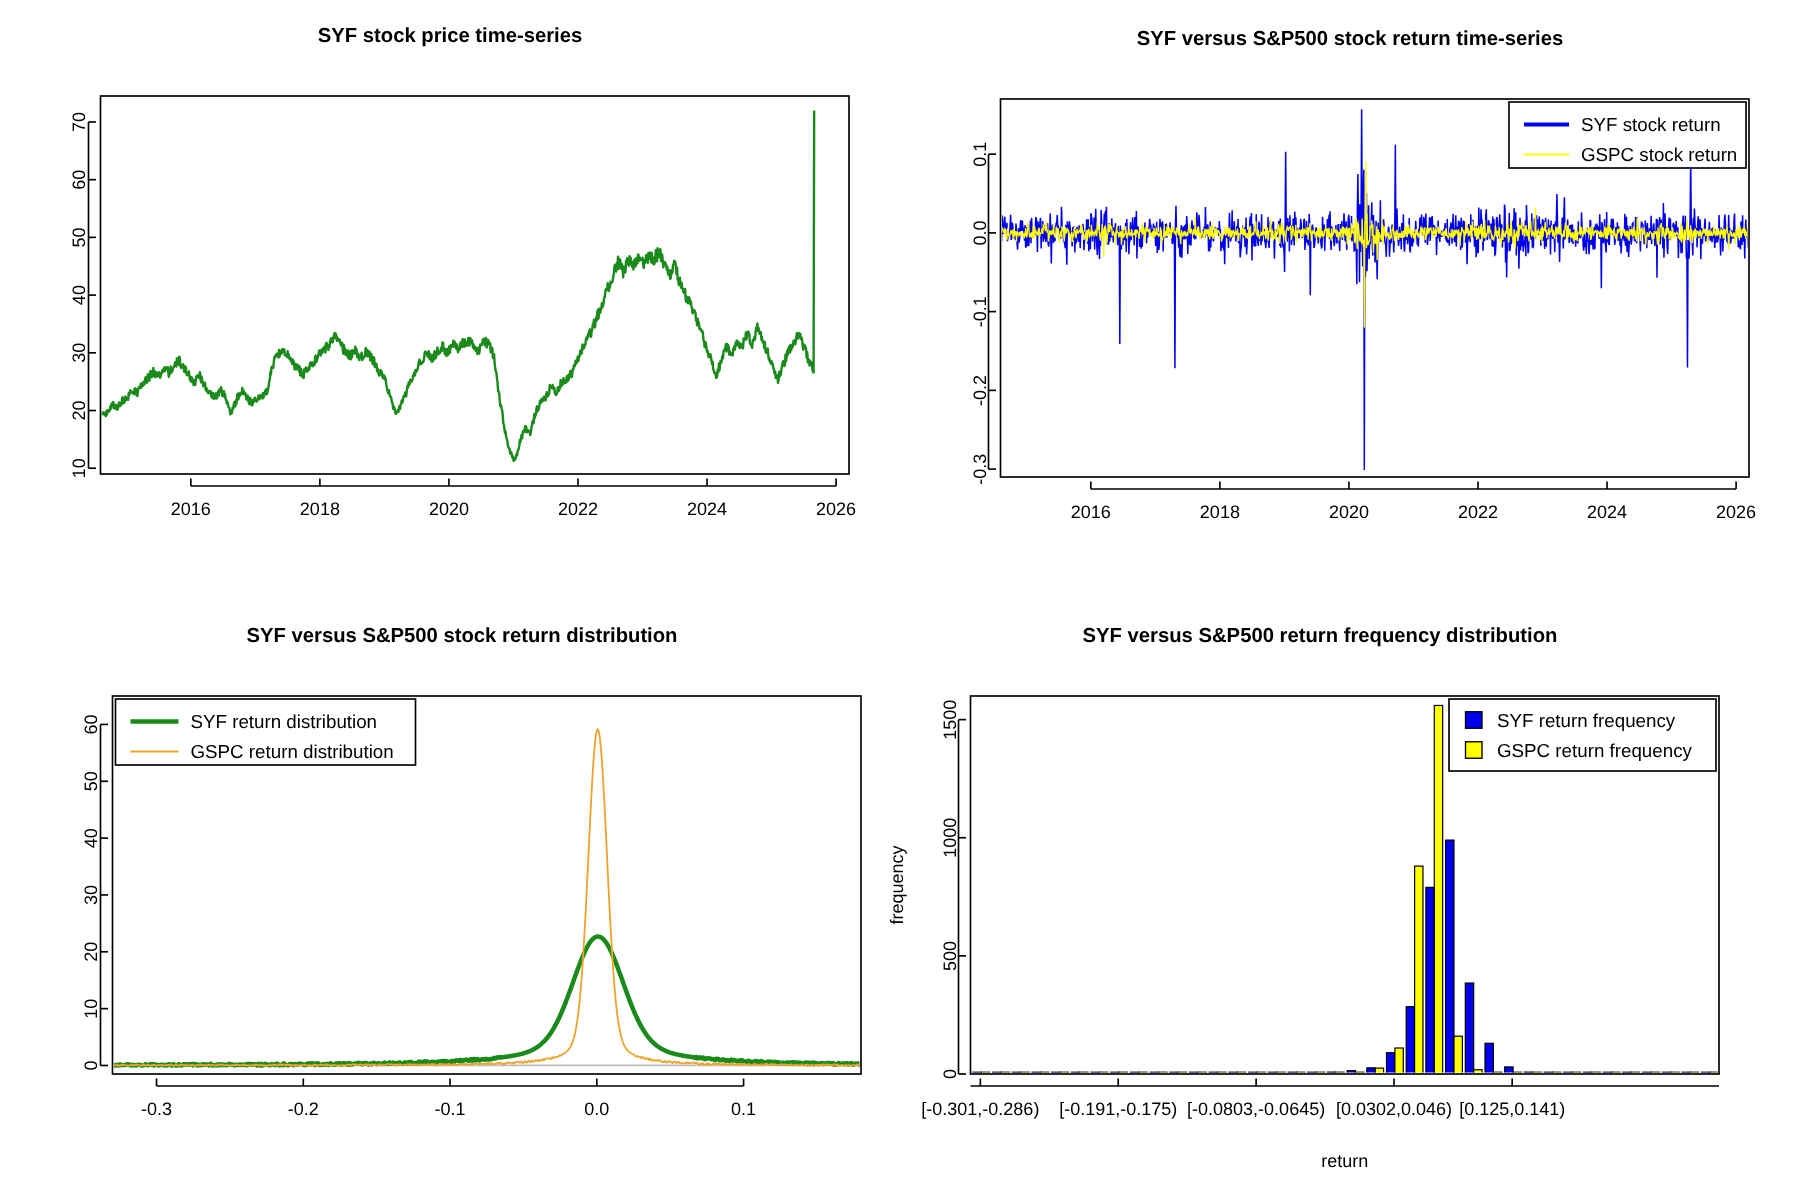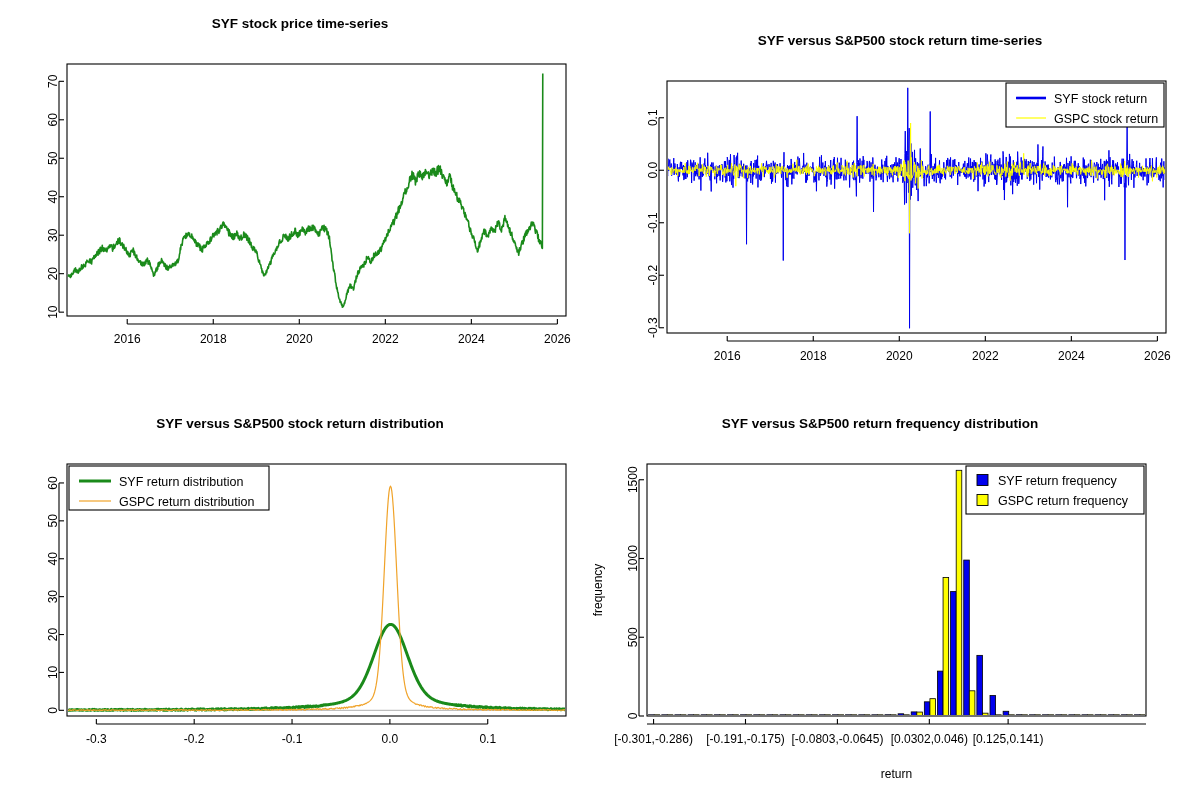--- a/index.html
+++ b/index.html
@@ -2,22 +2,22 @@
 <html><head>
 <meta charset="utf-8">
 <title>R multi-panel stock analysis plot</title>
 <style>
   html,body{margin:0;padding:0;background:#ffffff;}
   body{width:1200px;height:800px;overflow:hidden;
        font-family:"Liberation Sans",sans-serif;color:#000;}
   #panels{position:relative;width:1200px;height:800px;}
   .panel{position:absolute;width:600px;height:400px;}
   #p1{left:0;top:0}
-  #p2{left:600px;top:17px}
-  #p3{left:0;top:400px}
+  #p2{left:600px;top:2px}
+  #p3{left:8px;top:400px}
   #p4{left:580px;top:400px}
   .panel svg{display:block;width:600px;height:400px;}
   text{font-family:"Liberation Sans",sans-serif;}
   .ttl{font-size:13.5px;font-weight:bold;text-anchor:middle;}
   .tick{font-size:12px;fill:#000;}
   .axlab{font-size:12px;fill:#000;}
   .leg{font-size:12.5px;fill:#000;}
   .frame{fill:none;stroke:#000;stroke-width:1.1;}
   .axline{stroke:#000;stroke-width:1.1;fill:none;}
   .legbox{fill:#ffffff;stroke:#000;stroke-width:1.1;}

